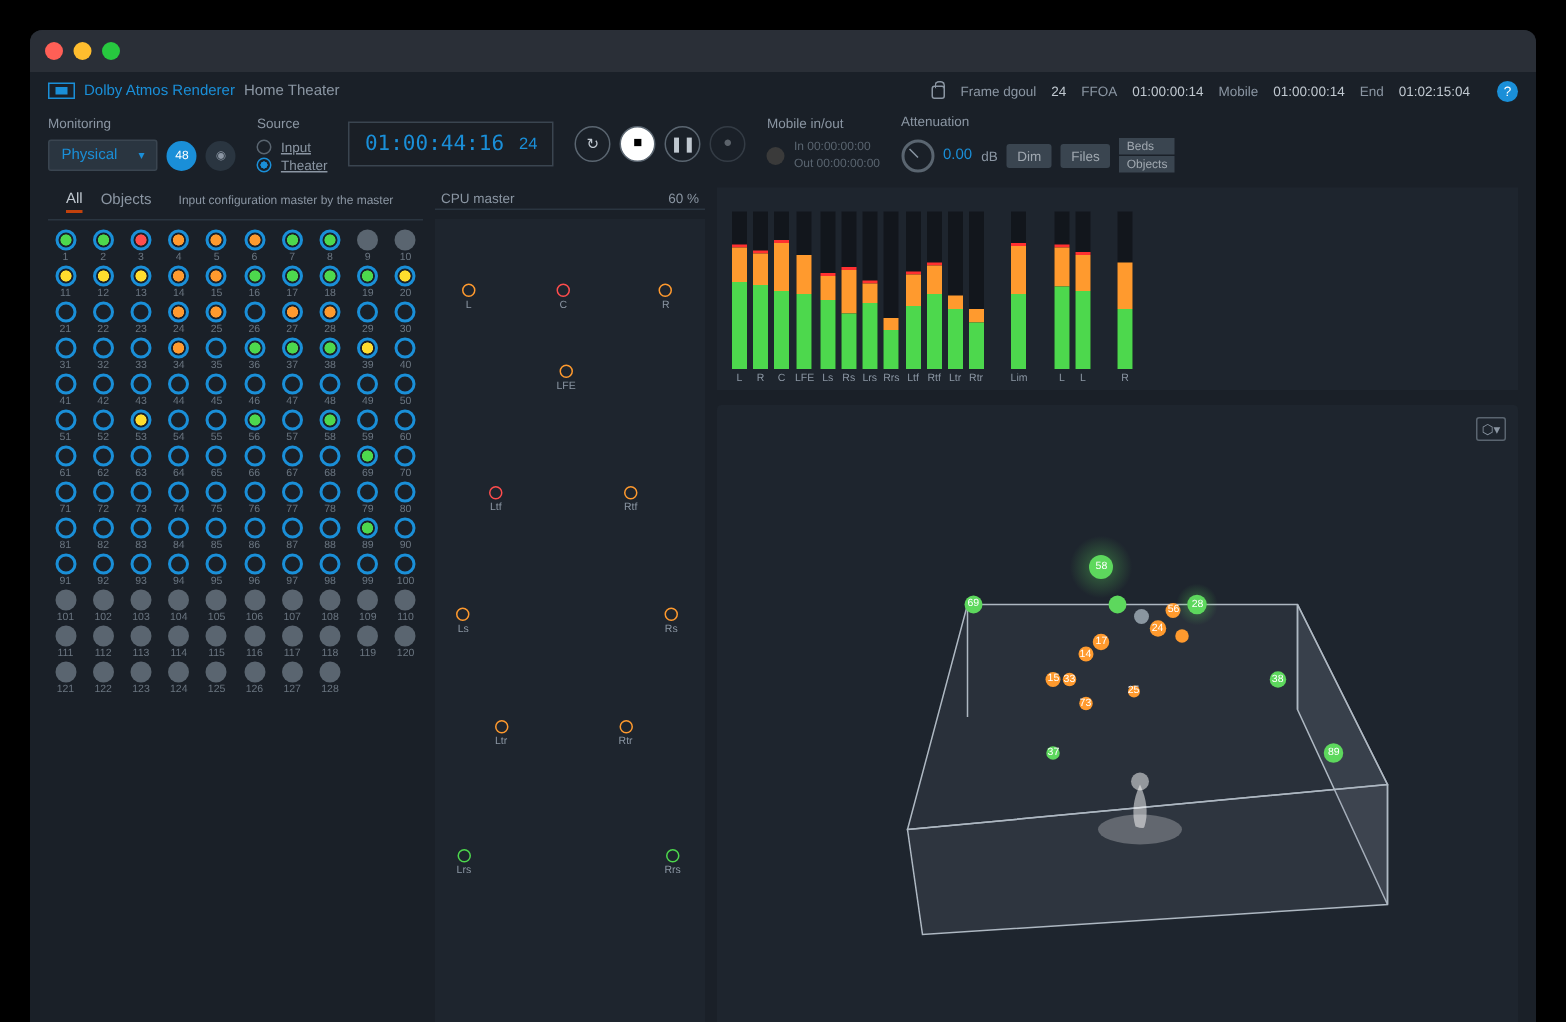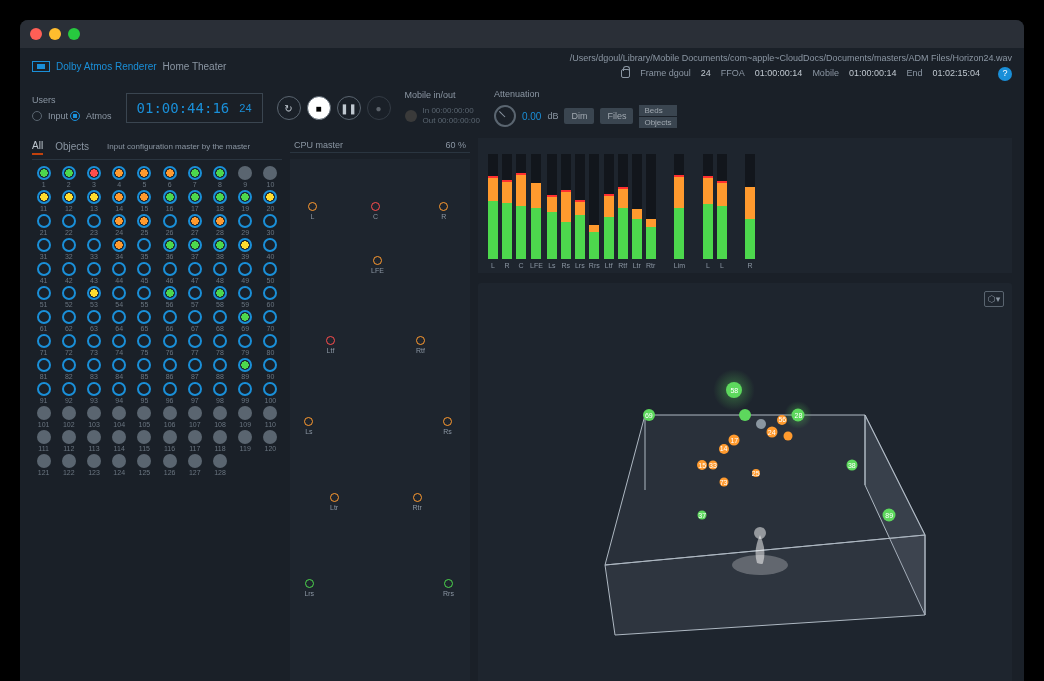--- a/index.html
+++ b/index.html
@@ -40,21 +40,21 @@
 .att-circle{width:22px;height:22px;border-radius:50%;border:2px solid #5a6570;position:relative;}
 .att-dial{position:absolute;width:1px;height:8px;background:#8b96a3;left:50%;top:2px;transform-origin:bottom;transform:translateX(-50%) rotate(-45deg);}
 .db{color:#1a8fd8;font-size:10px;}
 .sm-btn{background:#3a4550;padding:3px 7px;font-size:9px;color:#a0a8b0;border-radius:2px;}
 .beds-obj{display:flex;flex-direction:column;gap:1px;}
 .beds-obj div{background:#3a4550;padding:1px 5px;font-size:8px;color:#a0a8b0;}
 .main{display:flex;padding:0 12px;gap:8px;height:560px;}
 .left{width:250px;}
 .tabs{display:flex;gap:12px;font-size:10px;color:#8b96a3;padding-bottom:4px;border-bottom:1px solid #2a3540;align-items:center;}
 .tab{padding:2px 0;}
-.tab.active{color:#c0c8d0;border-bottom:2px solid #c2410c;}
+.tab.active{color:#c0c8d0;border-bottom:2px solid #c2410c;margin-left:12px;}
 .tab-note{font-size:8px;margin-left:6px;}
 .grid{display:grid;grid-template-columns:repeat(10,1fr);gap:2px;padding-top:6px;}
 .ch{display:flex;flex-direction:column;align-items:center;gap:1px;}
 .ch-dot{width:14px;height:14px;border-radius:50%;border:2px solid #3a5570;}
 .ch-num{font-size:7px;color:#6a7580;}
 .ch-dot.green{background:radial-gradient(circle,#4dd84d 50%,transparent 55%);border-color:#1a8fd8;}
 .ch-dot.orange{background:radial-gradient(circle,#ff9a2e 50%,transparent 55%);border-color:#1a8fd8;}
 .ch-dot.yellow{background:radial-gradient(circle,#ffdd2e 50%,transparent 55%);border-color:#1a8fd8;}
 .ch-dot.red{background:radial-gradient(circle,#ff4d4d 50%,transparent 55%);border-color:#1a8fd8;}
 .ch-dot.blue{border-color:#1a8fd8;}
@@ -101,47 +101,57 @@
 
   <div class="header">
     <div class="logo">
       <div class="logo-box">
           <div class="logo-inner"></div>
         </div>
       <span class="app-name">Dolby Atmos Renderer</span>
       <span class="app-sub">Home Theater</span>
     </div>
     <div class="header-right">
-      <div class="path">/Users/dgoul/Library/Mobile Documents/com~apple~CloudDocs/Documents/masters/ADM Files/Horizon24.wav</div>
       <div class="stats">
         <div class="lock-icon"></div>
         <span>Frame dgoul</span>
         <b>24</b>
         <span>FFOA</span>
         <b>01:00:00:14</b>
         <span>Mobile</span>
         <b>01:00:00:14</b>
         <span>End</span>
         <b>01:02:15:04</b>
         <div class="help-dot">?</div>
       </div>
     </div>
   </div>
 
   <div class="toolbar">
     <div class="tb-section">
-      <div class="tb-label">Users</div>
-      <div style="display:flex;flex-direction:row;gap:2px;">
+      <div class="tb-label">Monitoring</div>
+      <div class="tb-row">
+        <div class="dropdown">
+          <span>Physical</span>
+          <span class="chev">▾</span>
+        </div>
+        <div class="circ-btn">48</div>
+        <div class="circ-btn dark">◉</div>
+      </div>
+    </div>
+    <div class="tb-section">
+      <div class="tb-label">Source</div>
+      <div style="display:flex;flex-direction:column;gap:2px;text-decoration:underline;">
         <div class="tb-row">
             <span class="radio"></span>
             <span>Input</span>
           </div>
         <div class="tb-row">
             <span class="radio on"></span>
-            <span>Atmos</span>
+            <span>Theater</span>
           </div>
       </div>
     </div>
     <div class="timecode">
       <span class="tc-main">01:00:44:16</span>
       <span class="tc-frames">24</span>
     </div>
     <div class="transport">
       <div class="t-btn">↻</div>
       <div class="t-btn stop">■</div>

